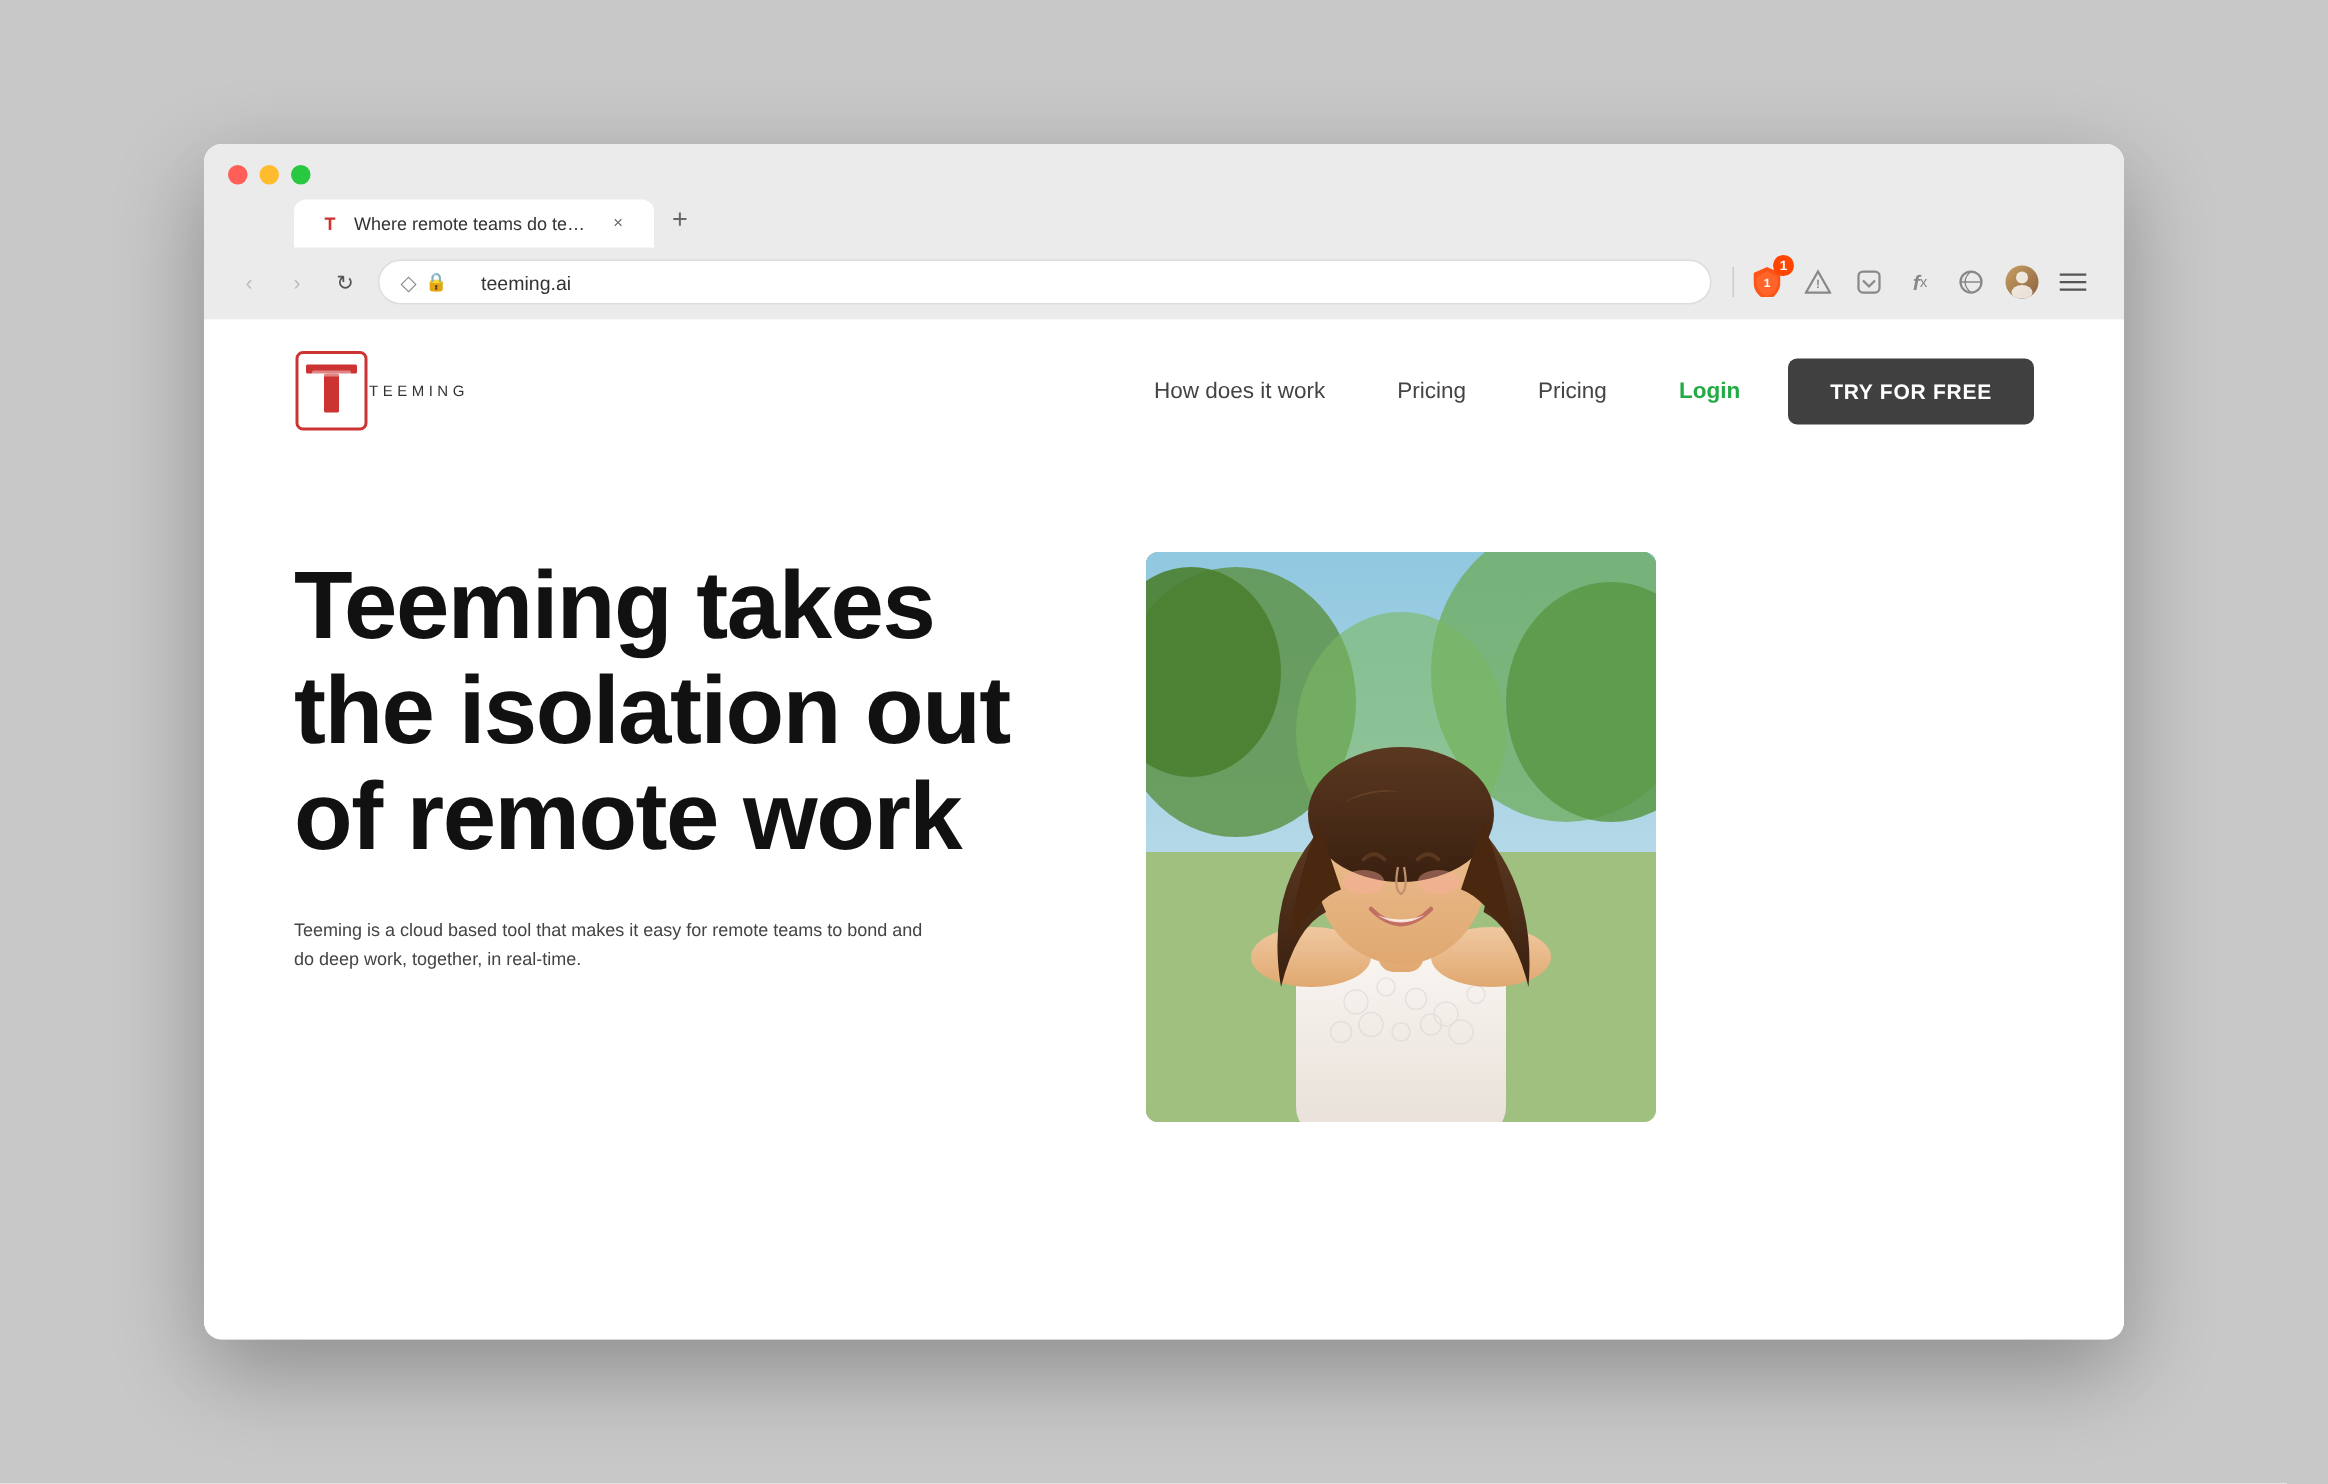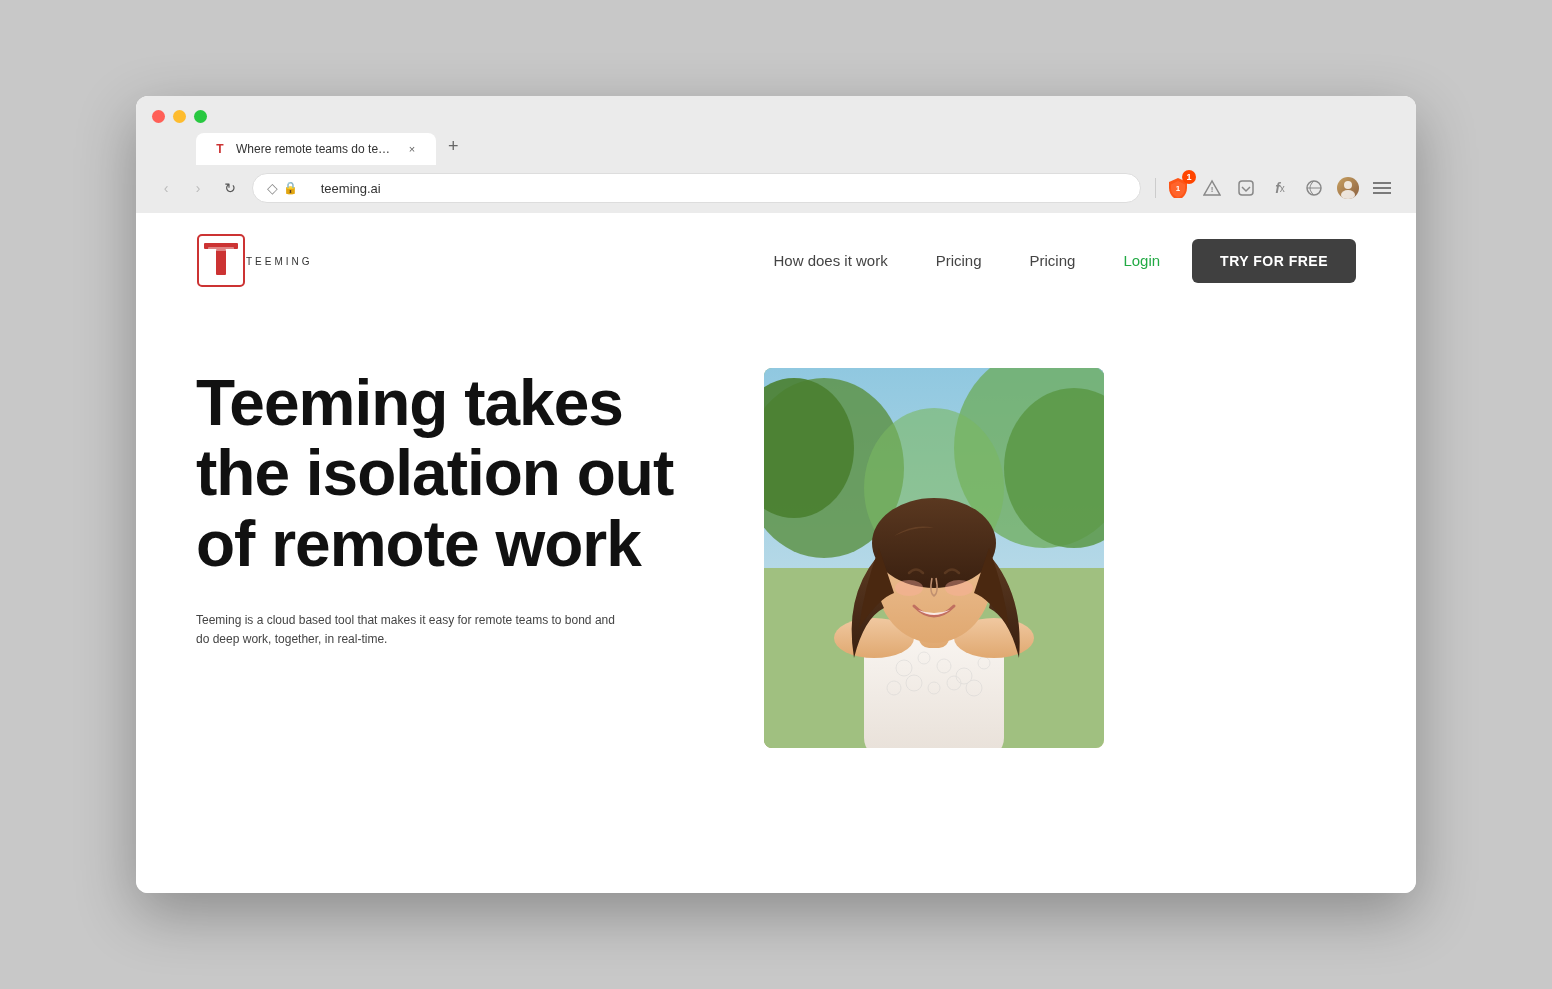--- a/index.html
+++ b/index.html
@@ -244,21 +244,21 @@
       color: #444;
       text-decoration: none;
       cursor: pointer;
     }
 
     .nav-link-login {
       font-size: 15px;
       color: #22aa44;
       text-decoration: none;
       cursor: pointer;
-      font-weight: 400;
+      font-weight: 700;
     }
 
     .try-free-btn {
       background: #404040;
       color: #fff;
       border: none;
       border-radius: 6px;
       padding: 14px 28px;
       font-size: 14px;
       font-weight: 600;

